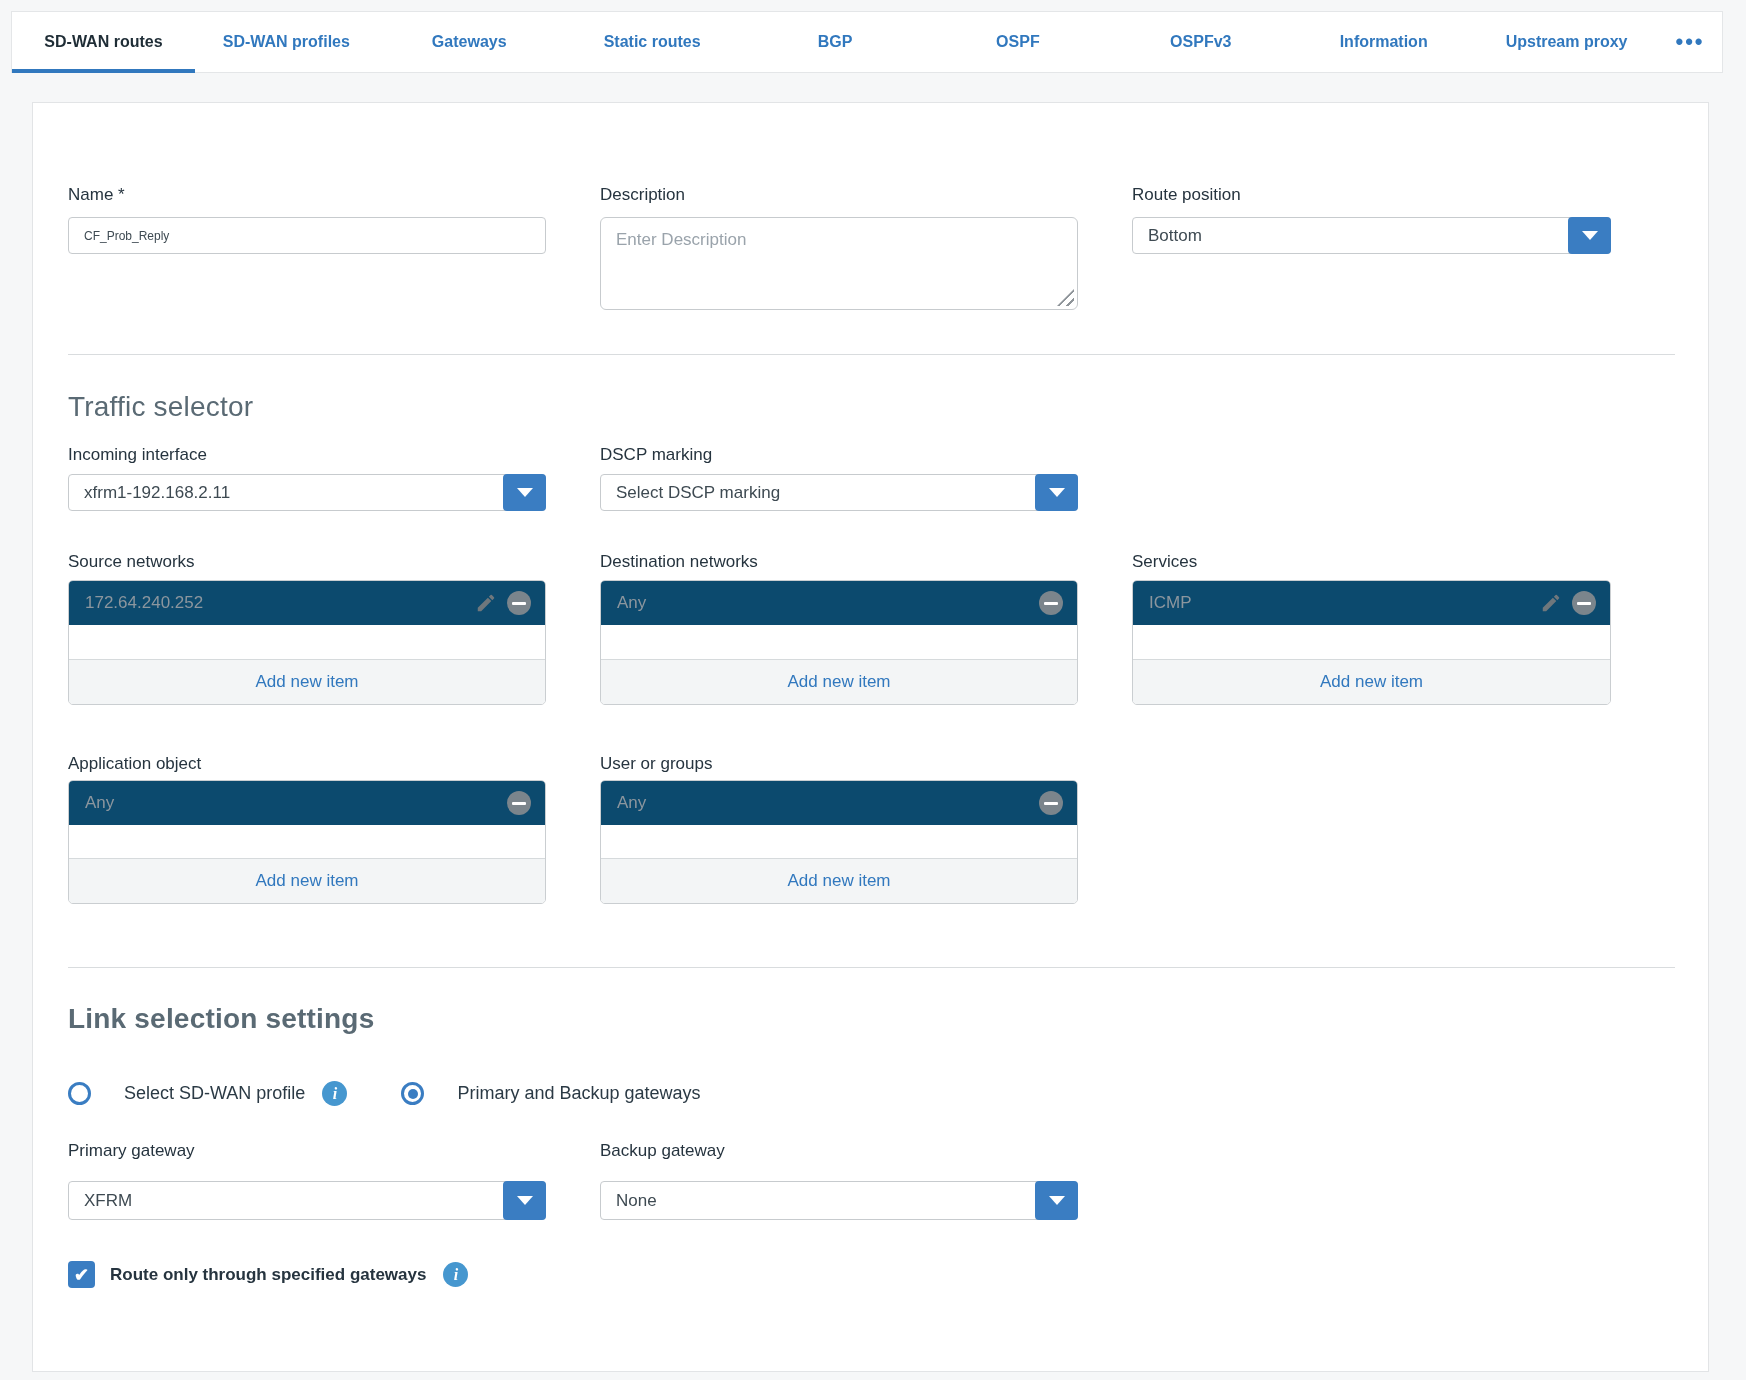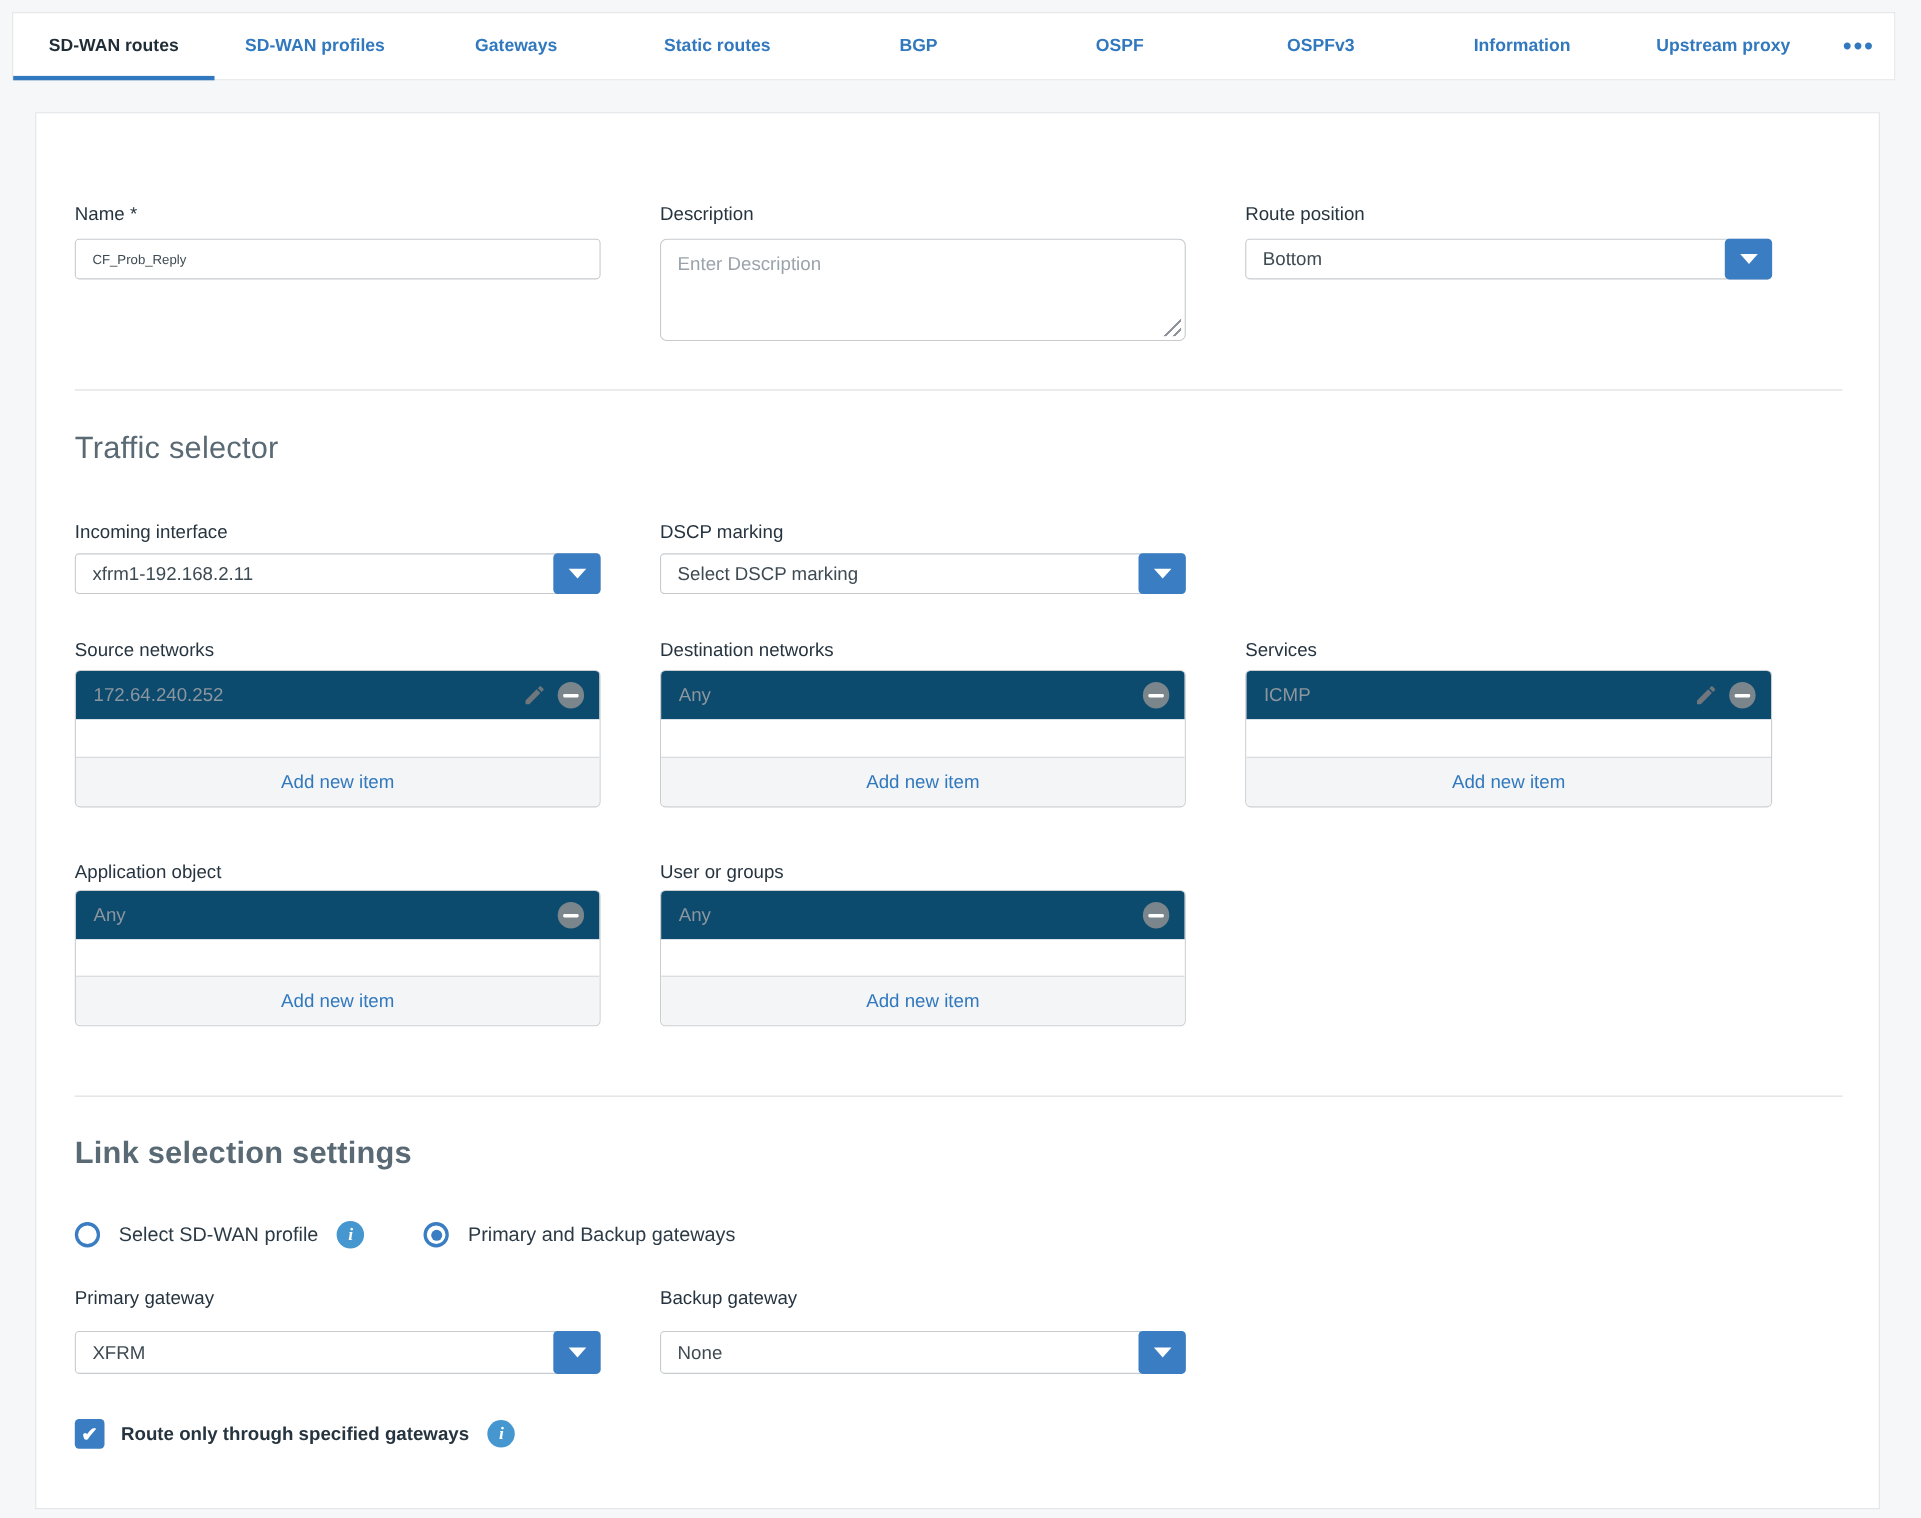--- a/index.html
+++ b/index.html
@@ -87,21 +87,21 @@
 
   .divider { border: none; border-top: 1px solid #d9dcde; margin-top: 44px; }
   .divider.d2 { margin-top: 63px; }
 
   .section-heading {
     margin-top: 35px; font-size: 28px; line-height: 34px; font-weight: 400;
     color: #5a6a74; letter-spacing: .2px;
   }
   .section-heading.h2b { margin-top: 34px; font-weight: bold; }
 
-  .row2 { margin-top: 49px; }
+  .row2 { margin-top: 20px; }
   .row3 { margin-top: 40px; }
   .row4 { margin-top: 48px; }
   .row5 { margin-top: 34px; }
 
   
   .listbox {
     border: 1px solid #caced1; border-radius: 5px; background: #fff; overflow: hidden;
   }
   .listbox.short .list-spacer { height: 33px; }
   .list-item {
@@ -132,21 +132,21 @@
   .radio-group { display: flex; align-items: center; cursor: pointer; }
   .radio-group.second { margin-left: 54px; }
   .radio {
     width: 23px; height: 23px; border-radius: 50%; border: 3px solid #3a7dc2;
     background: #fff; display: inline-block; position: relative; flex: 0 0 auto;
   }
   .radio.selected::after {
     content: ""; position: absolute; left: 3.5px; top: 3.5px; width: 10px; height: 10px;
     border-radius: 50%; background: #3a7dc2;
   }
-  .radio-label { margin-left: 17px; font-size: 18px; color: #2b3a45; }
+  .radio-label { margin-left: 33px; font-size: 18px; color: #2b3a45; }
   .info-icon {
     width: 25px; height: 25px; border-radius: 50%; background: #4697cf;
     color: #fff; display: inline-flex; align-items: center; justify-content: center;
     font-family: "Liberation Serif", serif; font-style: italic; font-weight: 700;
     font-size: 16px; margin-left: 17px; cursor: pointer; flex: 0 0 auto;
   }
   .checkbox-row { margin-top: 41px; display: flex; align-items: center; }
   .checkbox {
     width: 27px; height: 27px; border-radius: 4px; background: #3a7dc2;
     display: inline-flex; align-items: center; justify-content: center;

